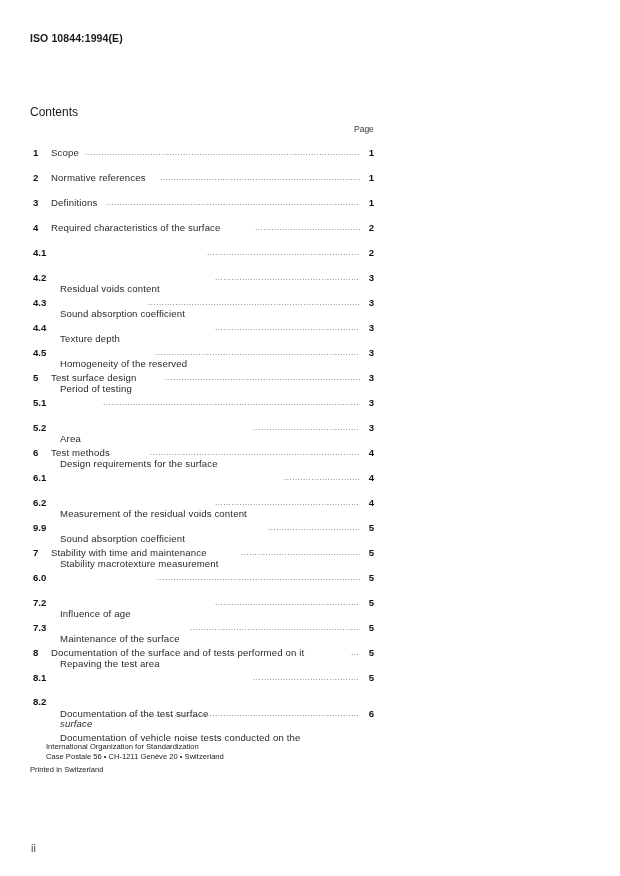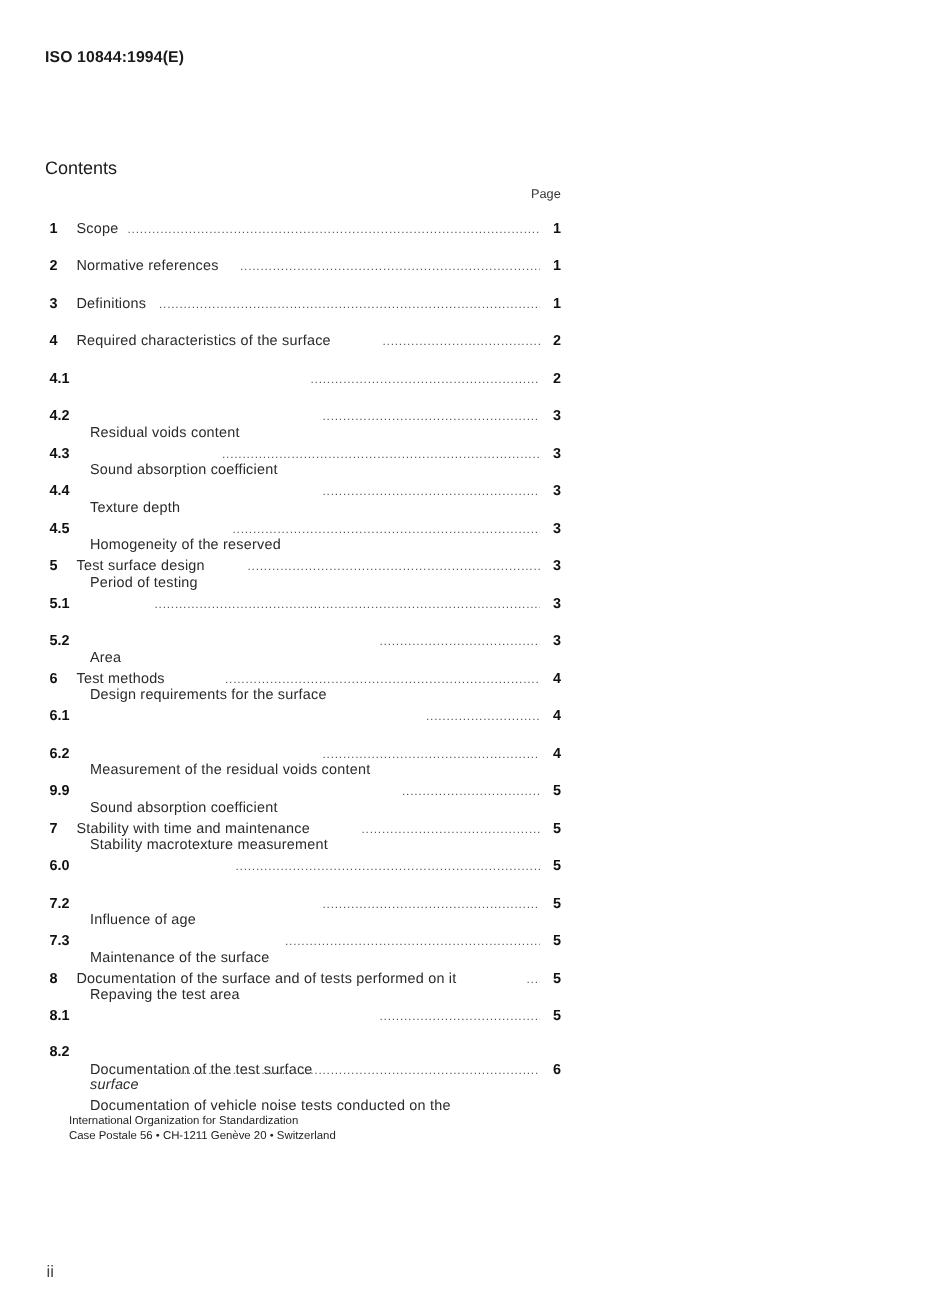--- a/index.html
+++ b/index.html
@@ -264,16 +264,17 @@
       <span class="text">Documentation of vehicle noise tests conducted on the</span>
       <span class="line2">surface</span>
       <span class="leader" style="left:84px">....................................................................................................................................</span>
       <span class="pg">6</span>
     </div>
   </div>
 
   <div class="copyright">
     <p class="addr">International Organization for Standardization</p>
     <p class="addr" style="margin-top:0">Case Postale 56 • CH-1211 Genève 20 • Switzerland</p>
+    <p class="printed">Printed in Switzerland</p>
   </div>
 
   <div class="page-footer">ii</div>
 </div>
 
 </body></html>

